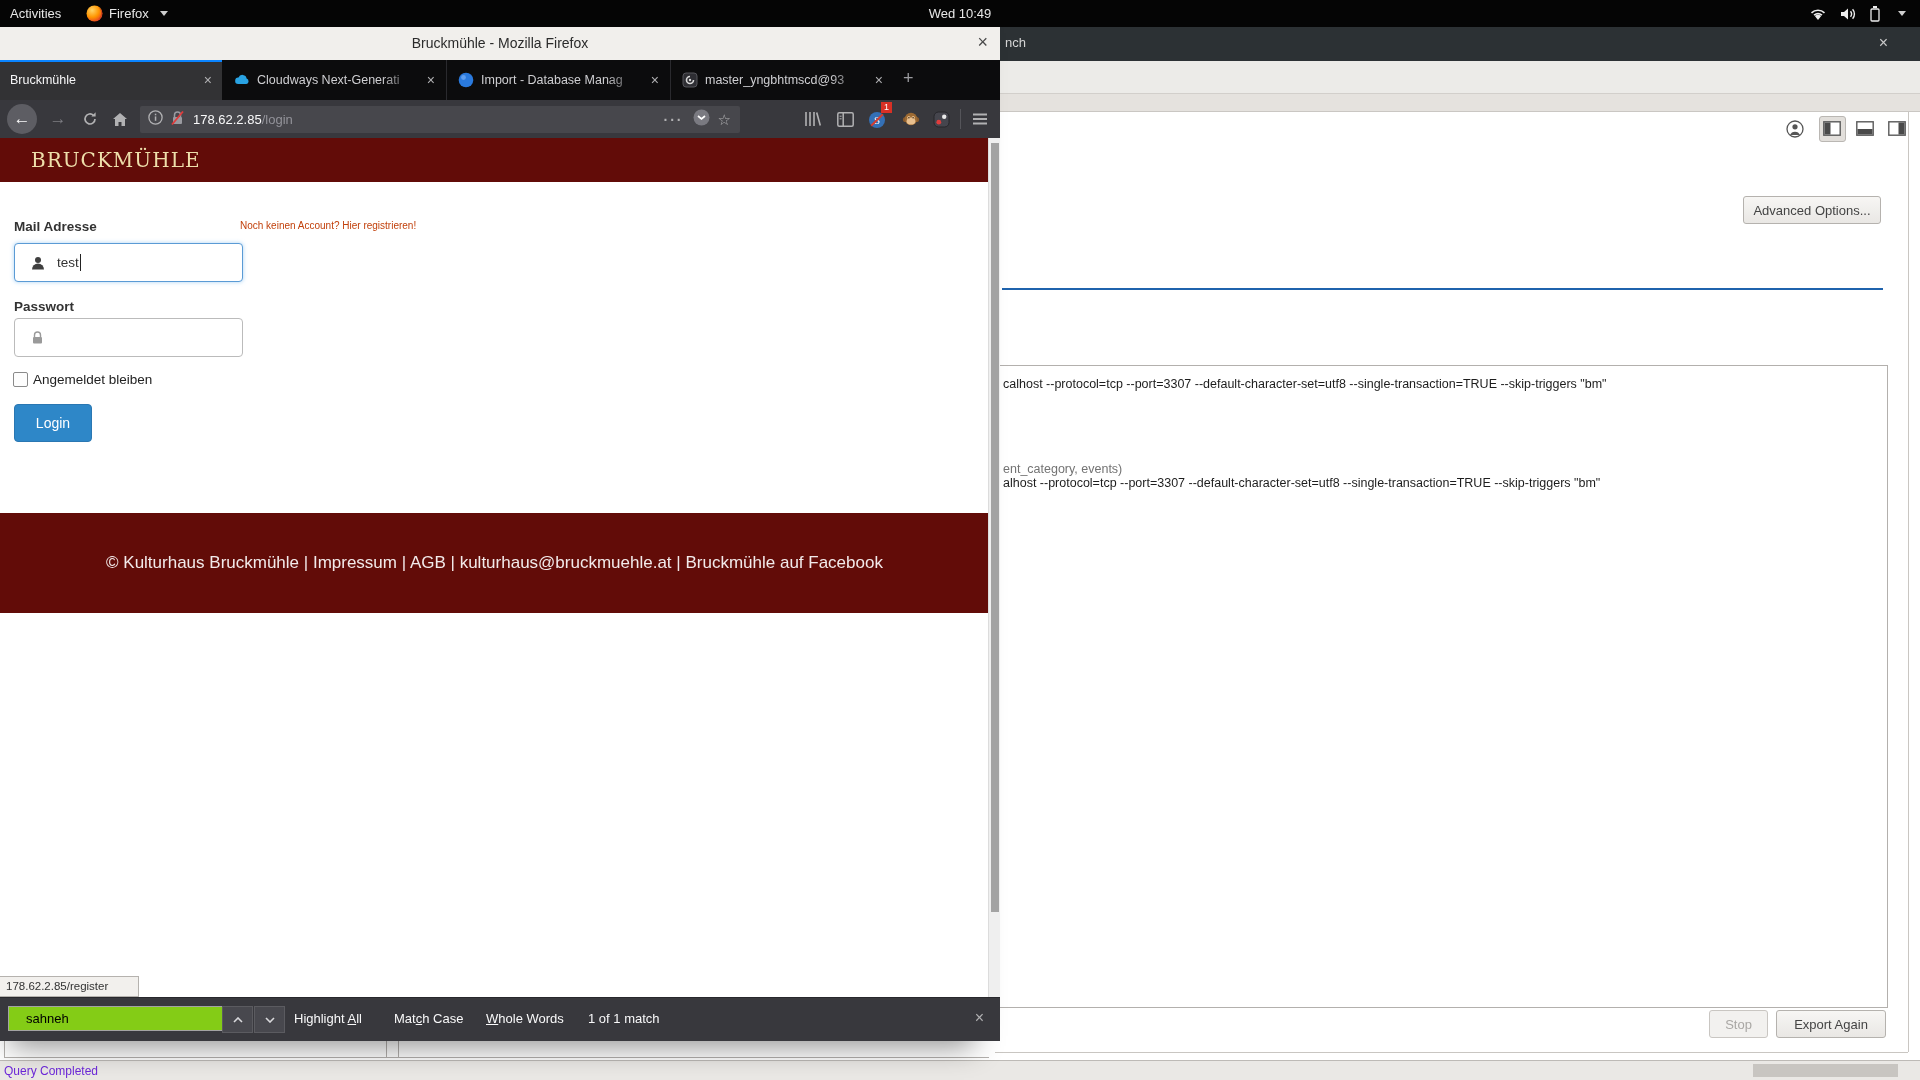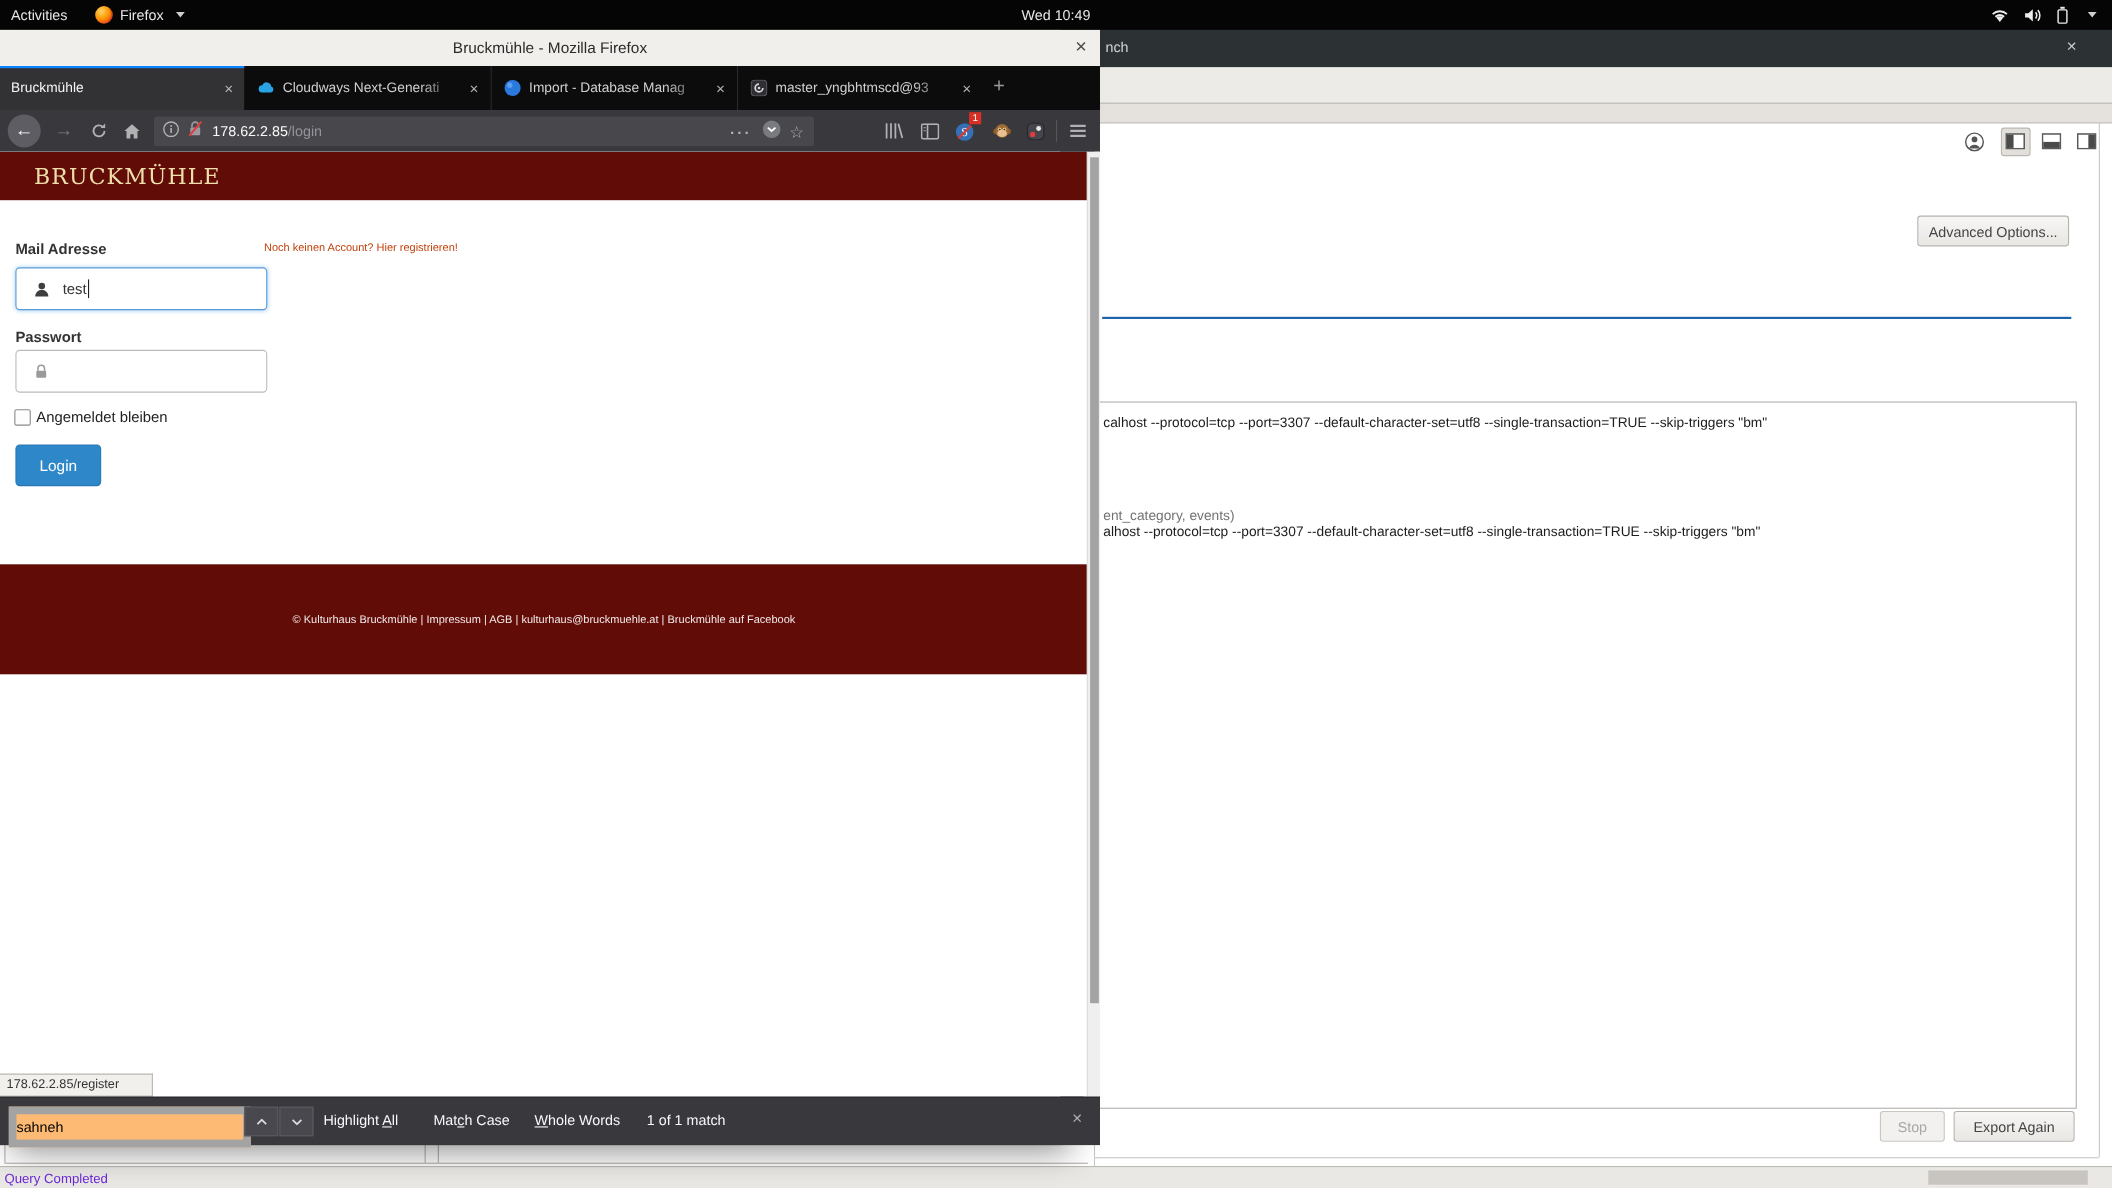--- a/index.html
+++ b/index.html
@@ -44,22 +44,22 @@
   .navitem{font-size:13.5px;color:#d2d2d2;white-space:nowrap;}
   .formlabel{font-size:13.5px;font-weight:bold;color:#333;}
   .input{position:absolute;width:227px;height:37px;background:#fff;border:1px solid #bbb;border-radius:4px;display:flex;align-items:center;}
   .input.focus{border-color:#5b9bd5;box-shadow:0 0 4px rgba(102,175,233,.55);}
   #loginbtn{position:absolute;width:76px;height:36px;background:#2e87c8;border:1px solid #2a77b2;border-radius:4px;color:#fff;
             font-size:14px;display:flex;align-items:center;justify-content:center;}
   .caret-blink{width:1px;height:17px;background:#222;margin-left:1px;}
 
   
   #findbar{left:0;top:970px;width:1000px;height:43px;background:#38383d;border-top:1px solid #28282c;}
-  #findbar input{position:absolute;left:8px;top:8px;width:206px;height:23px;border:7px solid #a3a3a3;background:#fdba74;
-                 font-size:13px;font-family:"Liberation Sans",sans-serif;color:#000;padding:0 0;outline:none;}
+  #findbar input{position:absolute;left:8px;top:8px;width:206px;height:23px;border:1px solid #a3a3a3;background:#84cc16;
+                 font-size:13px;font-family:"Liberation Sans",sans-serif;color:#000;padding:0 17px;outline:none;}
   .fnav{position:absolute;top:8px;width:31px;height:27px;background:#48484e;border:1px solid #5b5b60;box-sizing:border-box;
         display:flex;align-items:center;justify-content:center;}
   .flabel{position:absolute;top:13px;font-size:13px;color:#f9f9fa;white-space:nowrap;}
   .flabel .u{text-decoration:underline;}
 </style>
 </head>
 <body>
 
 <div class="ab" style="left:995px;top:27px;width:925px;height:34px;background:#2c3134;">
   <span class="ab" style="left:10px;top:8px;font-size:13px;color:#d5d5d5;">nch</span>
@@ -300,21 +300,21 @@
           </svg>
       </span>
     </div>
 
     <span class="ab" style="left:13px;top:234px;width:15px;height:15px;border:1px solid #8a8a8a;border-radius:2px;background:#fdfdfd;box-sizing:border-box;"></span>
     <span class="ab" style="left:33px;top:234px;font-size:13.5px;color:#222;">Angemeldet bleiben</span>
 
     <div id="loginbtn" style="left:14px;top:266px;">Login</div>
 
     <div class="ab maroon" style="left:0;top:375px;width:989px;height:100px;display:flex;align-items:center;justify-content:center;">
-      <span style="font-size:10px;color:#f2eaea;">© Kulturhaus Bruckmühle | Impressum | AGB | kulturhaus@bruckmuehle.at | Bruckmühle auf Facebook</span>
+      <span style="font-size:17px;color:#f2eaea;">© Kulturhaus Bruckmühle | Impressum | AGB | kulturhaus@bruckmuehle.at | Bruckmühle auf Facebook</span>
     </div>
   </div>
 
   <div class="ab" style="left:988px;top:111px;width:12px;height:859px;background:#efefef;border-left:1px solid #dcdcdc;box-sizing:border-box;">
     <div class="ab" style="left:2px;top:5px;width:8px;height:769px;background:#a3a3a3;"></div>
   </div>
 
   <div class="ab" style="left:0;top:949px;width:139px;height:21px;background:#f2f0ed;border:1px solid #b5b2ae;border-left:none;box-sizing:border-box;
               font-size:11.5px;color:#333;line-height:19px;padding-left:6px;">178.62.2.85/register</div>
 

